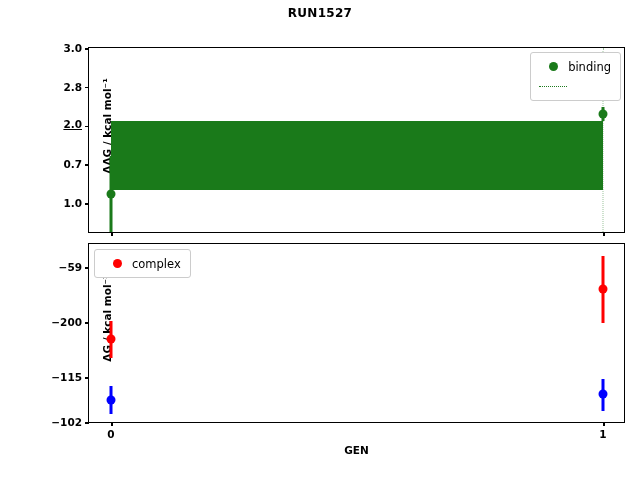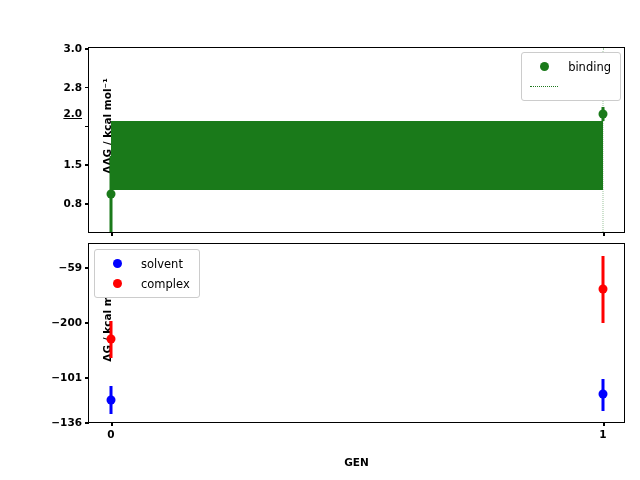--- a/index.html
+++ b/index.html
@@ -115,21 +115,21 @@
   }
   #ylabel-bottom {
     left: -62px;
     top: 68px;
     width: 160px;
   }
   #xlabel-bottom {
     position: absolute;
     left: 0;
     top: 100%;
-    margin-top: 34px;
+    margin-top: 22px;
     width: 100%;
     text-align: center;
     font-size: 10.5px;
     font-weight: bold;
     color: #000000;
   }
 
   
   .errbar {
     position: absolute;
@@ -171,21 +171,20 @@
     right: 3px;
     top: 4px;
   }
   #legend-bottom {
     left: 5px;
     top: 5px;
   }
   .legend-row {
     display: flex;
     align-items: center;
-    gap: 9px;
     height: 17px;
   }
   .legend-key {
     width: 30px;
     display: flex;
     align-items: center;
     justify-content: center;
     flex: 0 0 30px;
   }
   .legend-dot {
@@ -204,39 +203,40 @@
     font-size: 11.5px;
     color: #000000;
     white-space: nowrap;
   }
 </style>
 </head>
 <body>
 
 <div id="figure">
 
+  <div class="fig-title">RUN1527</div>
 
   <div class="axes" id="axes-top">
 
     <div class="ylabel" id="ylabel-top">ΔΔG / kcal mol⁻¹</div>
 
     <div class="ytick" style="top:0px;"></div>
     <div class="ytick-label" style="top:0px;">3.0</div>
 
     <div class="ytick" style="top:38.8px;"></div>
     <div class="ytick-label" style="top:38.8px;">2.8</div>
 
     <div class="ytick" style="top:77.6px;"></div>
-    <div class="ytick-label" style="top:65px;text-decoration:underline;">2.0</div>
+    <div class="ytick-label" style="top:76px;text-decoration:underline;">2.0</div>
 
     <div class="ytick" style="top:116.4px;"></div>
-    <div class="ytick-label" style="top:116.4px;">1.5</div>
+    <div class="ytick-label" style="top:116.4px;">0.7</div>
 
     <div class="ytick" style="top:155.2px;"></div>
-    <div class="ytick-label" style="top:155.2px;">0.8</div>
+    <div class="ytick-label" style="top:155.2px;">1.0</div>
 
     <div class="xtick" style="left:22px;"></div>
     <div class="xtick" style="left:514px;"></div>
 
     <div class="plot-clip">
 
       <div class="allgens-line" style="left:514px;"></div>
 
       <div class="fillband" style="left:22px; width:492px; top:73px; height:68.5px;"></div>
 
@@ -266,24 +266,24 @@
 
     <div class="ylabel" id="ylabel-bottom">ΔG / kcal mol⁻¹</div>
 
     <div class="ytick" style="top:23px;"></div>
     <div class="ytick-label" style="top:23px;">−59</div>
 
     <div class="ytick" style="top:78px;"></div>
     <div class="ytick-label" style="top:78px;">−200</div>
 
     <div class="ytick" style="top:133px;"></div>
-    <div class="ytick-label" style="top:133px;">−101</div>
+    <div class="ytick-label" style="top:133px;">−115</div>
 
     <div class="ytick" style="top:178px;"></div>
-    <div class="ytick-label" style="top:178px;">−136</div>
+    <div class="ytick-label" style="top:178px;">−102</div>
 
     <div class="xtick" style="left:22px;"></div>
     <div class="xtick-label" style="left:22px;">0</div>
 
     <div class="xtick" style="left:514px;"></div>
     <div class="xtick-label" style="left:514px;">1</div>
 
     <div id="xlabel-bottom">GEN</div>
 
     <div class="plot-clip">
@@ -295,26 +295,20 @@
       <div class="marker-dot" style="left:22px; top:156px; width:9px; height:9px; background:#0000ff;"></div>
 
       <div class="errbar" style="left:514px; top:12px; height:67px; background:#ff0000;"></div>
       <div class="marker-dot" style="left:514px; top:45px; width:9px; height:9px; background:#ff0000;"></div>
 
       <div class="errbar" style="left:514px; top:135px; height:32px; background:#0000ff;"></div>
       <div class="marker-dot" style="left:514px; top:150px; width:9px; height:9px; background:#0000ff;"></div>
     </div>
 
     <div class="legend" id="legend-bottom">
-      <div class="legend-row">
-        <span class="legend-key">
-          <span class="legend-dot" style="background:#0000ff;"></span>
-        </span>
-        <span class="legend-text">solvent</span>
-      </div>
       <div class="legend-row">
         <span class="legend-key">
           <span class="legend-dot" style="background:#ff0000;"></span>
         </span>
         <span class="legend-text">complex</span>
       </div>
     </div>
   </div>
 
 </div>

